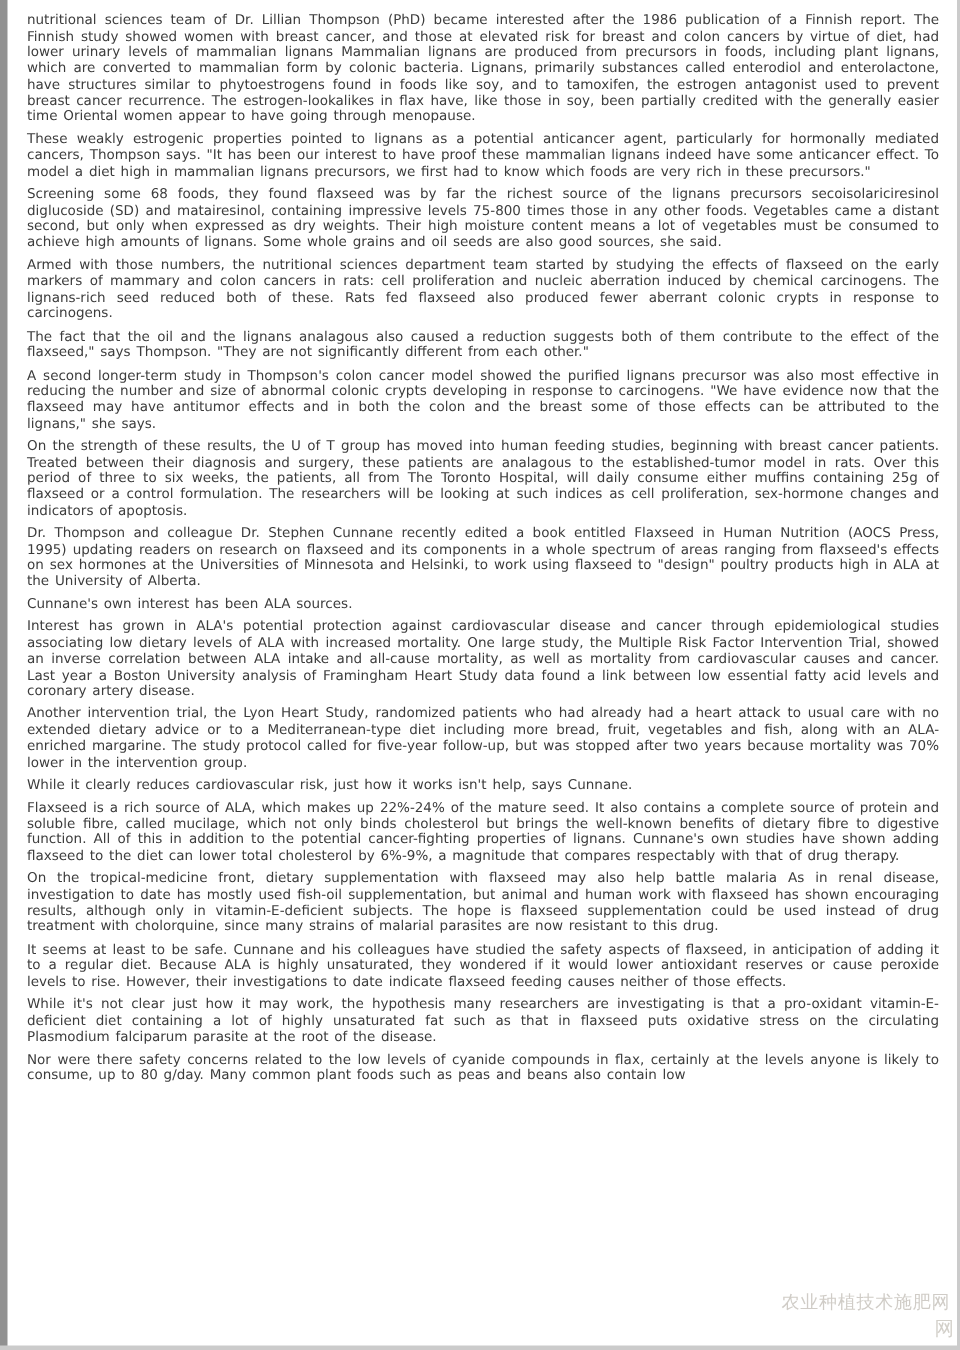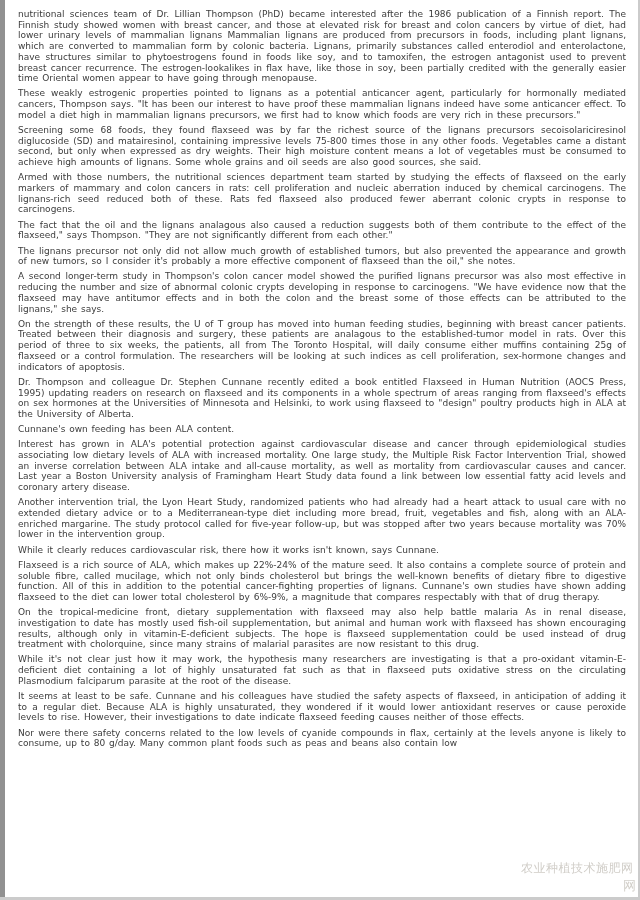--- a/index.html
+++ b/index.html
@@ -75,29 +75,28 @@
 <div class="edge-left"></div>
 <div class="edge-right"></div>
 <div class="edge-bottom"></div>
 
 <div class="doc-content" id="doc">
     <p>nutritional sciences team of Dr. Lillian Thompson (PhD) became interested after the 1986 publication of a Finnish report. The Finnish study showed women with breast cancer, and those at elevated risk for breast and colon cancers by virtue of diet, had lower urinary levels of mammalian lignans Mammalian lignans are produced from precursors in foods, including plant lignans, which are converted to mammalian form by colonic bacteria. Lignans, primarily substances called enterodiol and enterolactone, have structures similar to phytoestrogens found in foods like soy, and to tamoxifen, the estrogen antagonist used to prevent breast cancer recurrence. The estrogen-lookalikes in flax have, like those in soy, been partially credited with the generally easier time Oriental women appear to have going through menopause.</p>
     <p>These weakly estrogenic properties pointed to lignans as a potential anticancer agent, particularly for hormonally mediated cancers, Thompson says. "It has been our interest to have proof these mammalian lignans indeed have some anticancer effect. To model a diet high in mammalian lignans precursors, we first had to know which foods are very rich in these precursors."</p>
     <p>Screening some 68 foods, they found flaxseed was by far the richest source of the lignans precursors secoisolariciresinol diglucoside (SD) and matairesinol, containing impressive levels 75-800 times those in any other foods. Vegetables came a distant second, but only when expressed as dry weights. Their high moisture content means a lot of vegetables must be consumed to achieve high amounts of lignans. Some whole grains and oil seeds are also good sources, she said.</p>
     <p>Armed with those numbers, the nutritional sciences department team started by studying the effects of flaxseed on the early markers of mammary and colon cancers in rats: cell proliferation and nucleic aberration induced by chemical carcinogens. The lignans-rich seed reduced both of these. Rats fed flaxseed also produced fewer aberrant colonic crypts in response to carcinogens.</p>
     <p>The fact that the oil and the lignans analagous also caused a reduction suggests both of them contribute to the effect of the flaxseed," says Thompson. "They are not significantly different from each other."</p>
-    <p>The lignans precursor not only did not allow much growth of established tumors, but also prevented the appearance and growth of new tumors, so I consider it's probably a more effective component of flaxseed than the oil," she notes.</p>
     <p>A second longer-term study in Thompson's colon cancer model showed the purified lignans precursor was also most effective in reducing the number and size of abnormal colonic crypts developing in response to carcinogens. "We have evidence now that the flaxseed may have antitumor effects and in both the colon and the breast some of those effects can be attributed to the lignans," she says.</p>
     <p>On the strength of these results, the U of T group has moved into human feeding studies, beginning with breast cancer patients. Treated between their diagnosis and surgery, these patients are analagous to the established-tumor model in rats. Over this period of three to six weeks, the patients, all from The Toronto Hospital, will daily consume either muffins containing 25g of flaxseed or a control formulation. The researchers will be looking at such indices as cell proliferation, sex-hormone changes and indicators of apoptosis.</p>
     <p>Dr. Thompson and colleague Dr. Stephen Cunnane recently edited a book entitled Flaxseed in Human Nutrition (AOCS Press, 1995) updating readers on research on flaxseed and its components in a whole spectrum of areas ranging from flaxseed's effects on sex hormones at the Universities of Minnesota and Helsinki, to work using flaxseed to "design" poultry products high in ALA at the University of Alberta.</p>
-    <p>Cunnane's own feeding has been ALA content.</p>
+    <p>Cunnane's own interest has been ALA sources.</p>
     <p>Interest has grown in ALA's potential protection against cardiovascular disease and cancer through epidemiological studies associating low dietary levels of ALA with increased mortality. One large study, the Multiple Risk Factor Intervention Trial, showed an inverse correlation between ALA intake and all-cause mortality, as well as mortality from cardiovascular causes and cancer. Last year a Boston University analysis of Framingham Heart Study data found a link between low essential fatty acid levels and coronary artery disease.</p>
     <p>Another intervention trial, the Lyon Heart Study, randomized patients who had already had a heart attack to usual care with no extended dietary advice or to a Mediterranean-type diet including more bread, fruit, vegetables and fish, along with an ALA-enriched margarine. The study protocol called for five-year follow-up, but was stopped after two years because mortality was 70% lower in the intervention group.</p>
-    <p>While it clearly reduces cardiovascular risk, there how it works isn't known, says Cunnane.</p>
+    <p>While it clearly reduces cardiovascular risk, just how it works isn't help, says Cunnane.</p>
     <p>Flaxseed is a rich source of ALA, which makes up 22%-24% of the mature seed. It also contains a complete source of protein and soluble fibre, called mucilage, which not only binds cholesterol but brings the well-known benefits of dietary fibre to digestive function. All of this in addition to the potential cancer-fighting properties of lignans. Cunnane's own studies have shown adding flaxseed to the diet can lower total cholesterol by 6%-9%, a magnitude that compares respectably with that of drug therapy.</p>
     <p>On the tropical-medicine front, dietary supplementation with flaxseed may also help battle malaria As in renal disease, investigation to date has mostly used fish-oil supplementation, but animal and human work with flaxseed has shown encouraging results, although only in vitamin-E-deficient subjects. The hope is flaxseed supplementation could be used instead of drug treatment with cholorquine, since many strains of malarial parasites are now resistant to this drug.</p>
+    <p>It seems at least to be safe. Cunnane and his colleagues have studied the safety aspects of flaxseed, in anticipation of adding it to a regular diet. Because ALA is highly unsaturated, they wondered if it would lower antioxidant reserves or cause peroxide levels to rise. However, their investigations to date indicate flaxseed feeding causes neither of those effects.</p>
     <p>While it's not clear just how it may work, the hypothesis many researchers are investigating is that a pro-oxidant vitamin-E-deficient diet containing a lot of highly unsaturated fat such as that in flaxseed puts oxidative stress on the circulating Plasmodium falciparum parasite at the root of the disease.</p>
-    <p>It seems at least to be safe. Cunnane and his colleagues have studied the safety aspects of flaxseed, in anticipation of adding it to a regular diet. Because ALA is highly unsaturated, they wondered if it would lower antioxidant reserves or cause peroxide levels to rise. However, their investigations to date indicate flaxseed feeding causes neither of those effects.</p>
     <p>Nor were there safety concerns related to the low levels of cyanide compounds in flax, certainly at the levels anyone is likely to consume, up to 80 g/day. Many common plant foods such as peas and beans also contain low</p>
   </div>
 
 <div class="watermark">农业种植技术施肥网</div>
 <div class="watermark-fragment">网</div>
 
 </body></html>

